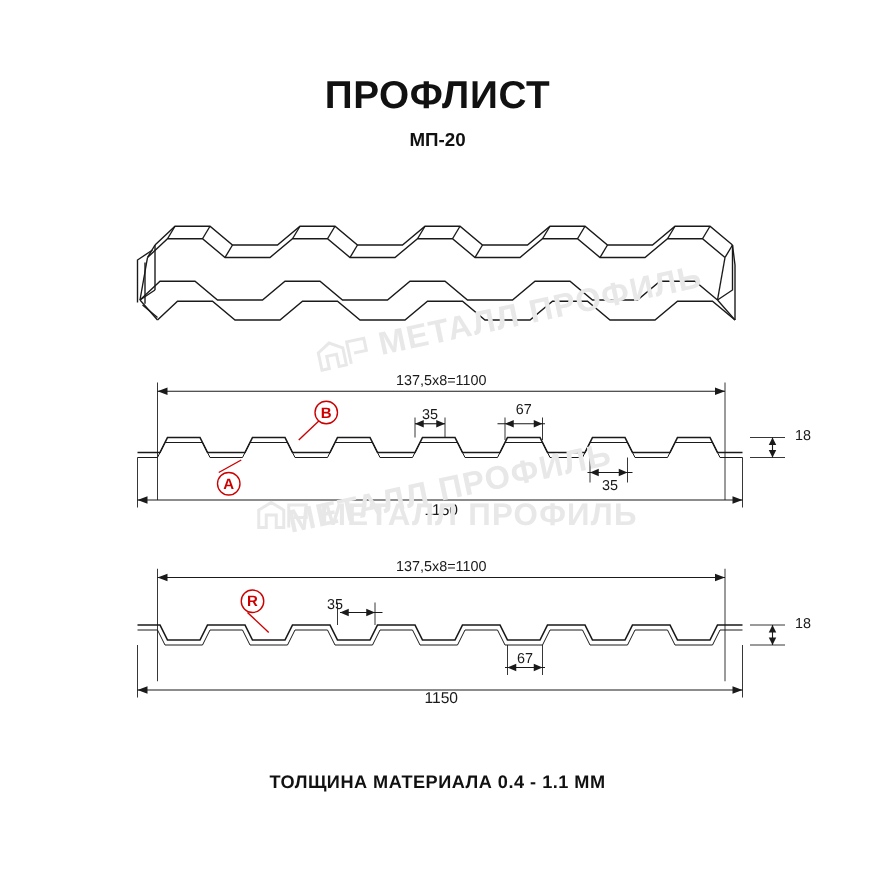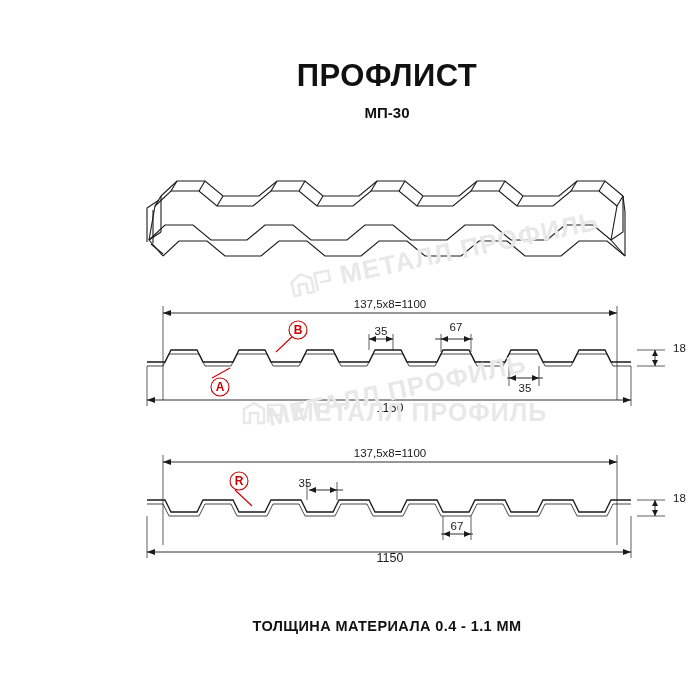--- a/index.html
+++ b/index.html
@@ -12,21 +12,20 @@
     height: 700px;
     font-family: "Liberation Sans", sans-serif;
     color: #1a1a1a;
     position: relative;
     overflow: hidden;
   }
   .page {
     position: relative;
     width: 569px;
     height: 700px;
-    margin-left: 37px;
   }
   .title {
     position: absolute;
     top: 58px;
     left: 0;
     width: 700px;
     text-align: center;
     font-size: 31px;
     font-weight: bold;
     letter-spacing: 0.5px;
@@ -80,21 +79,21 @@
     vertical-align: middle;
     margin-right: 7px;
   }
 </style>
 </head>
 <body>
 
 <div class="page">
 
   <div class="title">ПРОФЛИСТ</div>
-  <div class="subtitle">МП-30</div>
+  <div class="subtitle">МП-20</div>
 
   <svg class="art" viewBox="0 0 700 700">
     <g fill="none" stroke="#1a1a1a" stroke-width="1.1" stroke-linejoin="miter" stroke-linecap="butt">
 
       <g>
 
         <path d="M124,196 L140,181 L168,181 L186,196 L222,196 L240,181 L268,181 L286,196 L322,196 L340,181 L368,181 L386,196 L422,196 L440,181 L468,181 L486,196 L522,196 L540,181 L568,181 L586,196"></path>
 
         <path d="M118,206 L134,191 L162,191 L180,206 L216,206 L234,191 L262,191 L280,206 L316,206 L334,191 L362,191 L380,206 L416,206 L434,191 L462,191 L480,206 L516,206 L534,191 L562,191 L580,206"></path>
 

